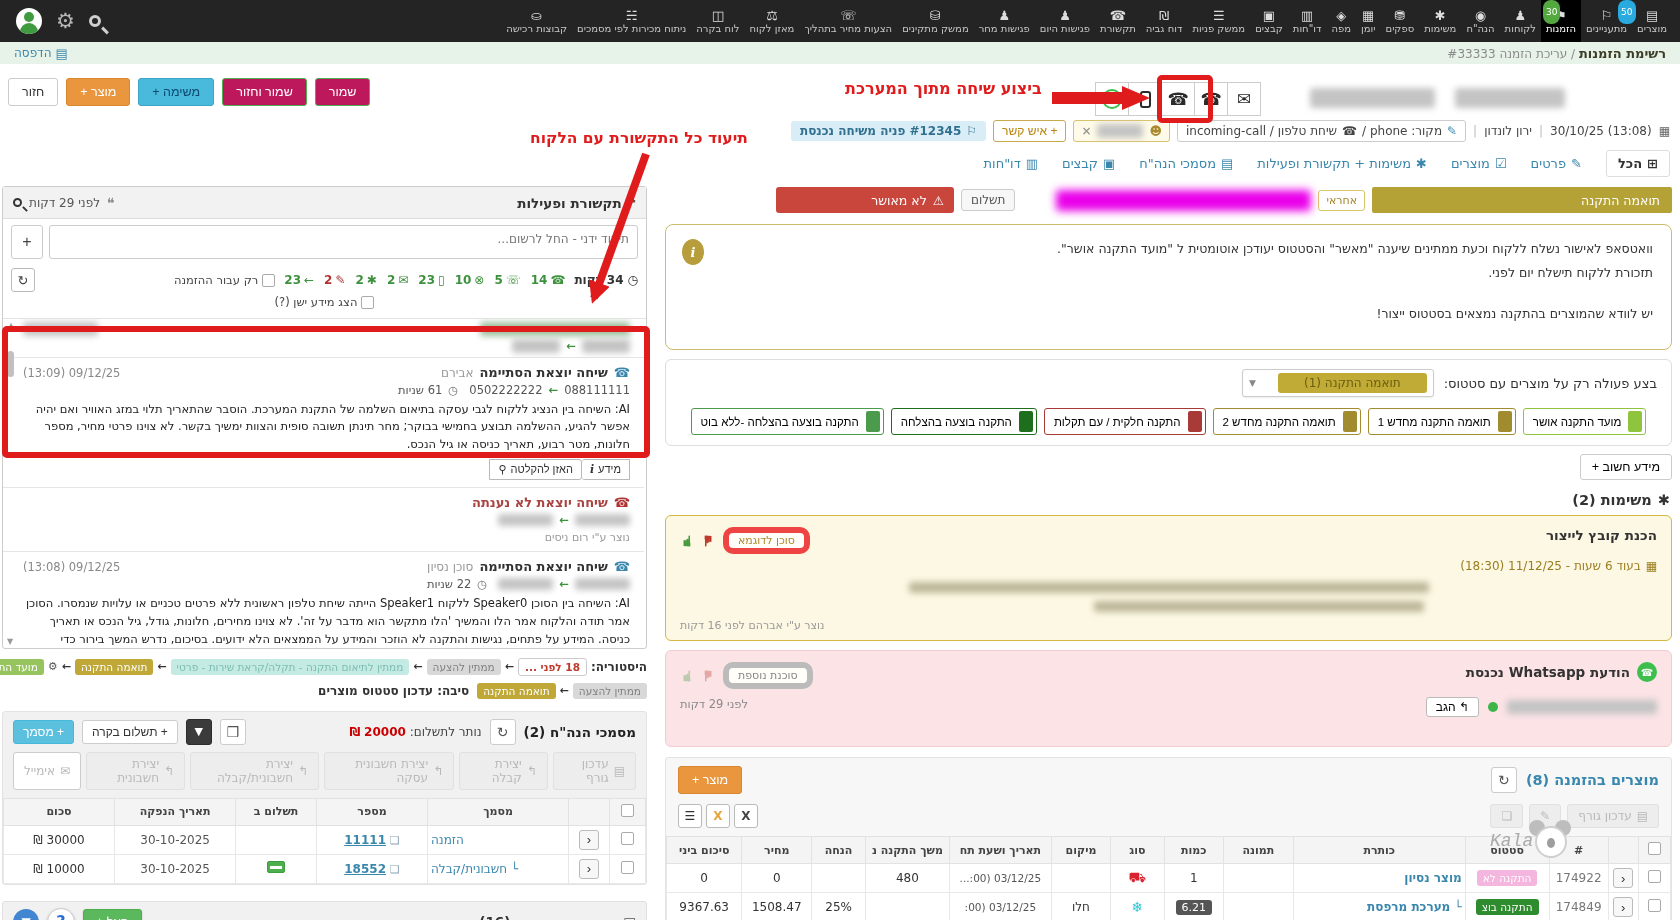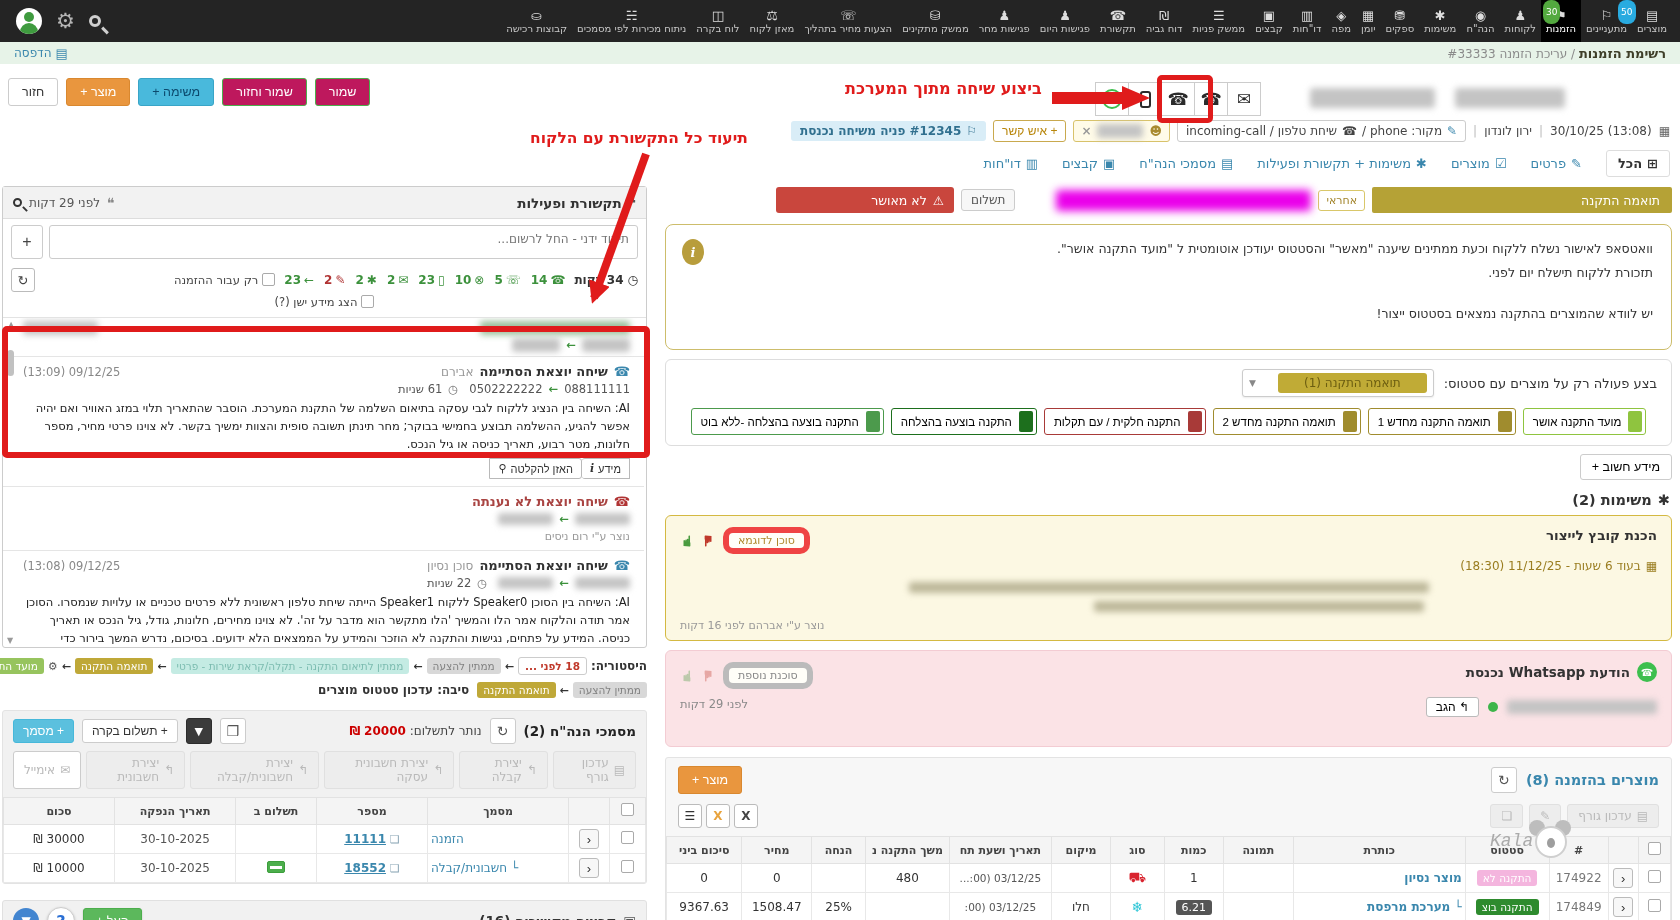--- a/index.html
+++ b/index.html
@@ -135,21 +135,21 @@
   .mag-sm::after { content:""; position:absolute; width:6px; height:2px; background:#333; transform:rotate(45deg); left:7px; top:8px; }
   .note-row { display:flex; gap:6px; padding:6px 8px; align-items:stretch; }
   .note-input { flex:1; height:34px; border:1px solid #ccc; border-radius:3px; resize:none; font-family:inherit; font-size:12px; padding:6px 8px; color:#333; }
   .add-note { width:32px; height:34px; border:1px solid #ccc; background:#fff; border-radius:3px; font-size:16px; color:#444; cursor:pointer; }
   .filter-row { display:flex; align-items:center; gap:9px; padding:3px 8px 0; font-size:12px; white-space:nowrap; }
   .count { display:flex; gap:3px; align-items:center; font-weight:bold; }
   .count .ico { font-weight:normal; }
   .count.green, .count.green .ico { color:#3c913c; }
   .count.red, .count.red .ico { color:#b03333; }
   .time-total { display:flex; gap:4px; align-items:center; font-weight:bold; color:#333; }
-  .chk-label { display:flex; gap:4px; align-items:flex-start; color:#444; font-size:11.5px; }
+  .chk-label { display:flex; gap:4px; align-items:center; color:#444; font-size:11.5px; }
   .refresh-btn { width:24px; height:24px; border:1px solid #bbb; border-radius:3px; background:#fff; font-size:13px; color:#444; cursor:pointer; margin-right:auto; }
   .filter-row2 { text-align:center; padding:3px 0 6px; font-size:11.5px; color:#444; }
   .comm-list { height:330px; overflow:hidden; position:relative; border-top:1px solid #e3e3e3; padding-right:2px; }
   .scroll-rail { position:absolute; left:2px; top:2px; bottom:2px; width:12px; font-size:8px; color:#999; text-align:center; }
   .scroll-thumb { position:absolute; left:2px; top:30px; width:7px; height:26px; background:#c1c1c1; border-radius:4px; }
   .rail-bottom { position:absolute; bottom:0; left:2px; }
   .entry { padding:7px 14px 7px 20px; border-top:1px solid #e5e5e5; }
   .entry:first-child { border-top:0; }
   .entry-head { display:flex; justify-content:space-between; align-items:baseline; }
   .entry-title-wrap { display:flex; gap:6px; align-items:baseline; }

